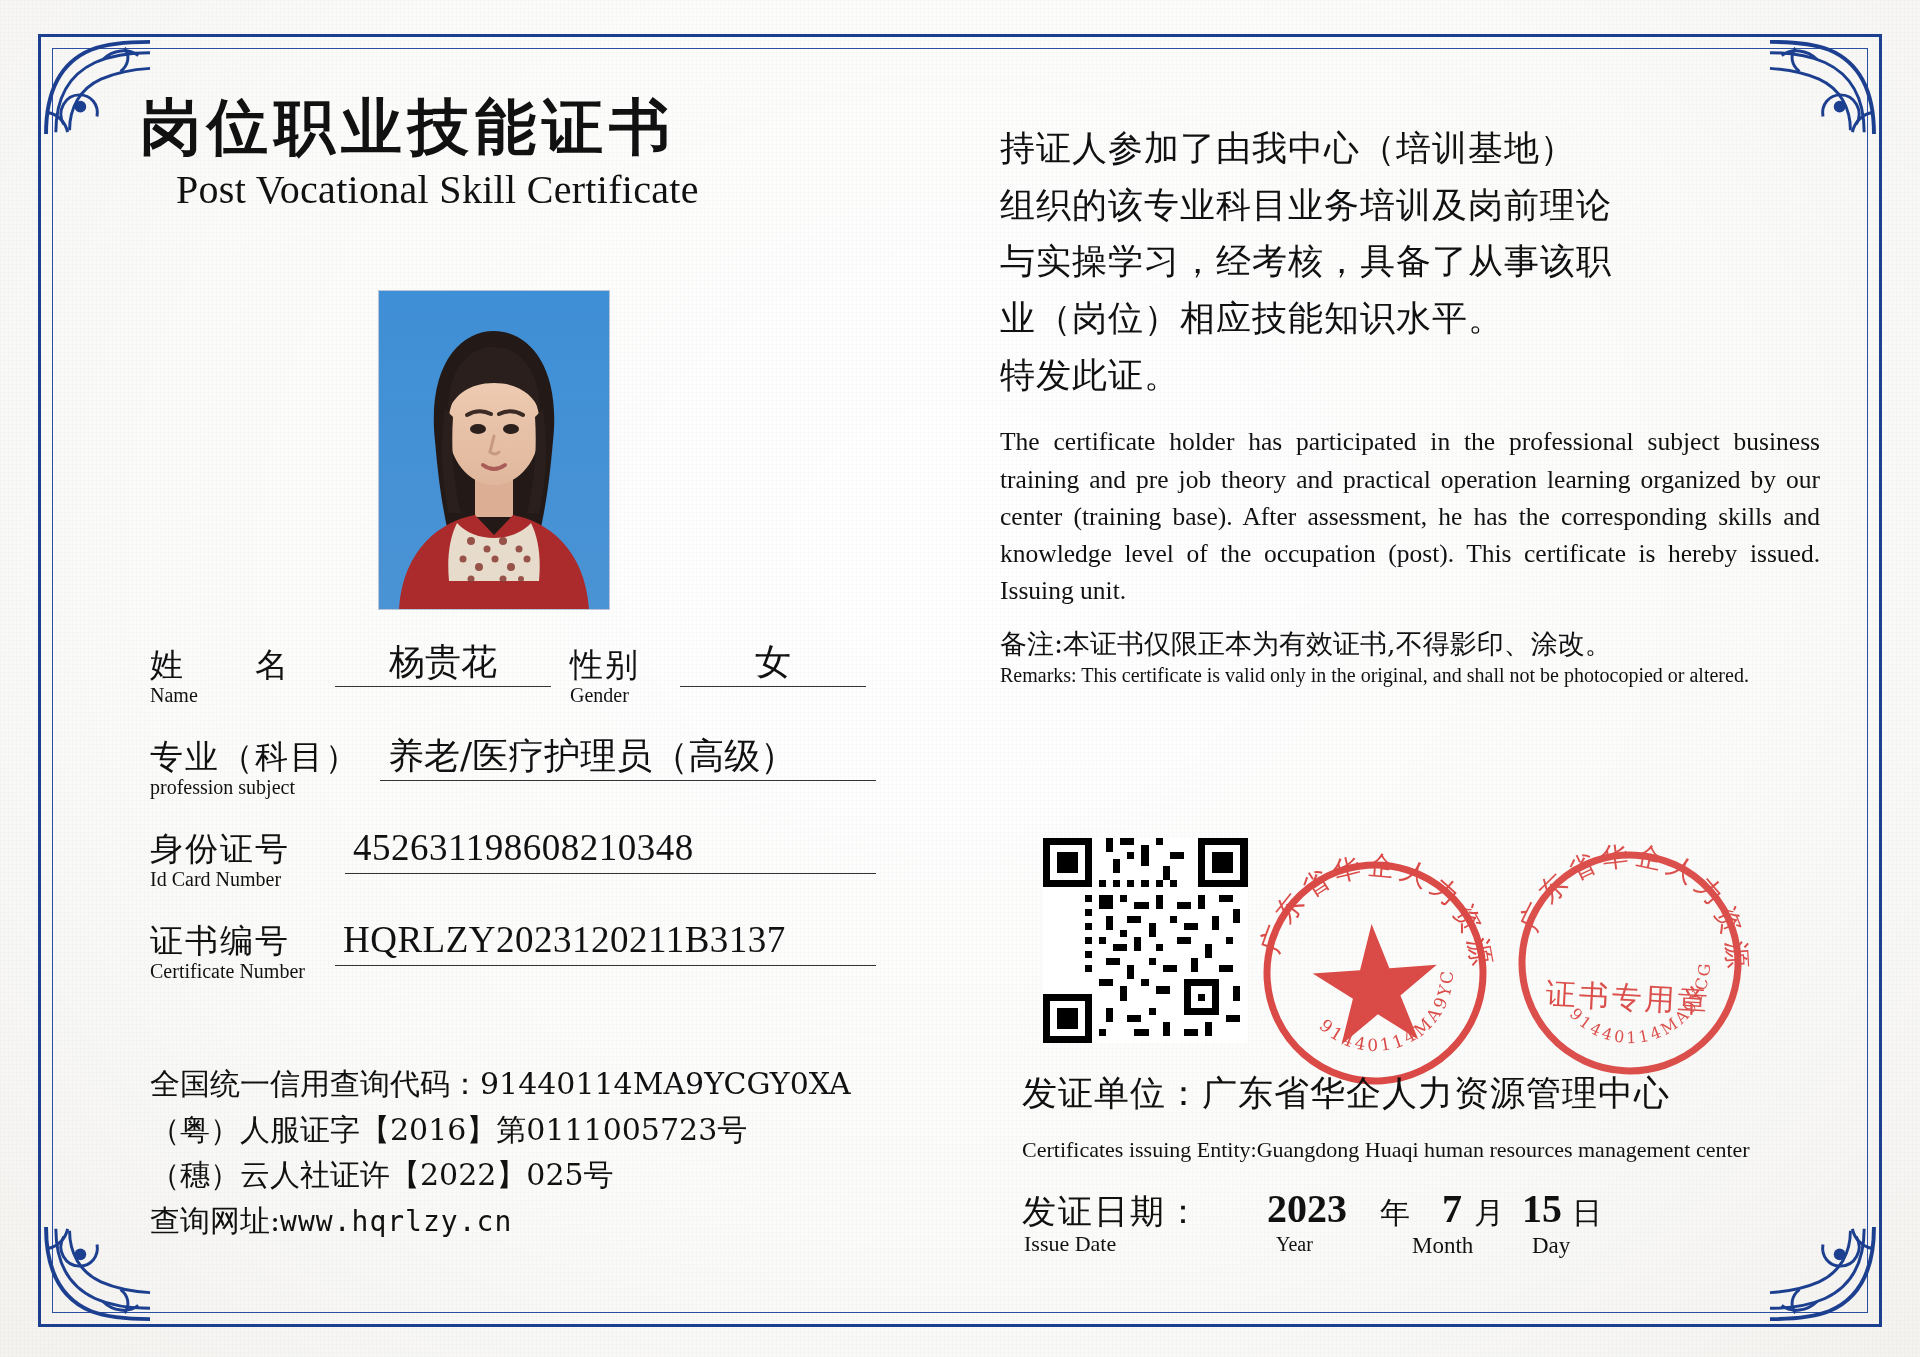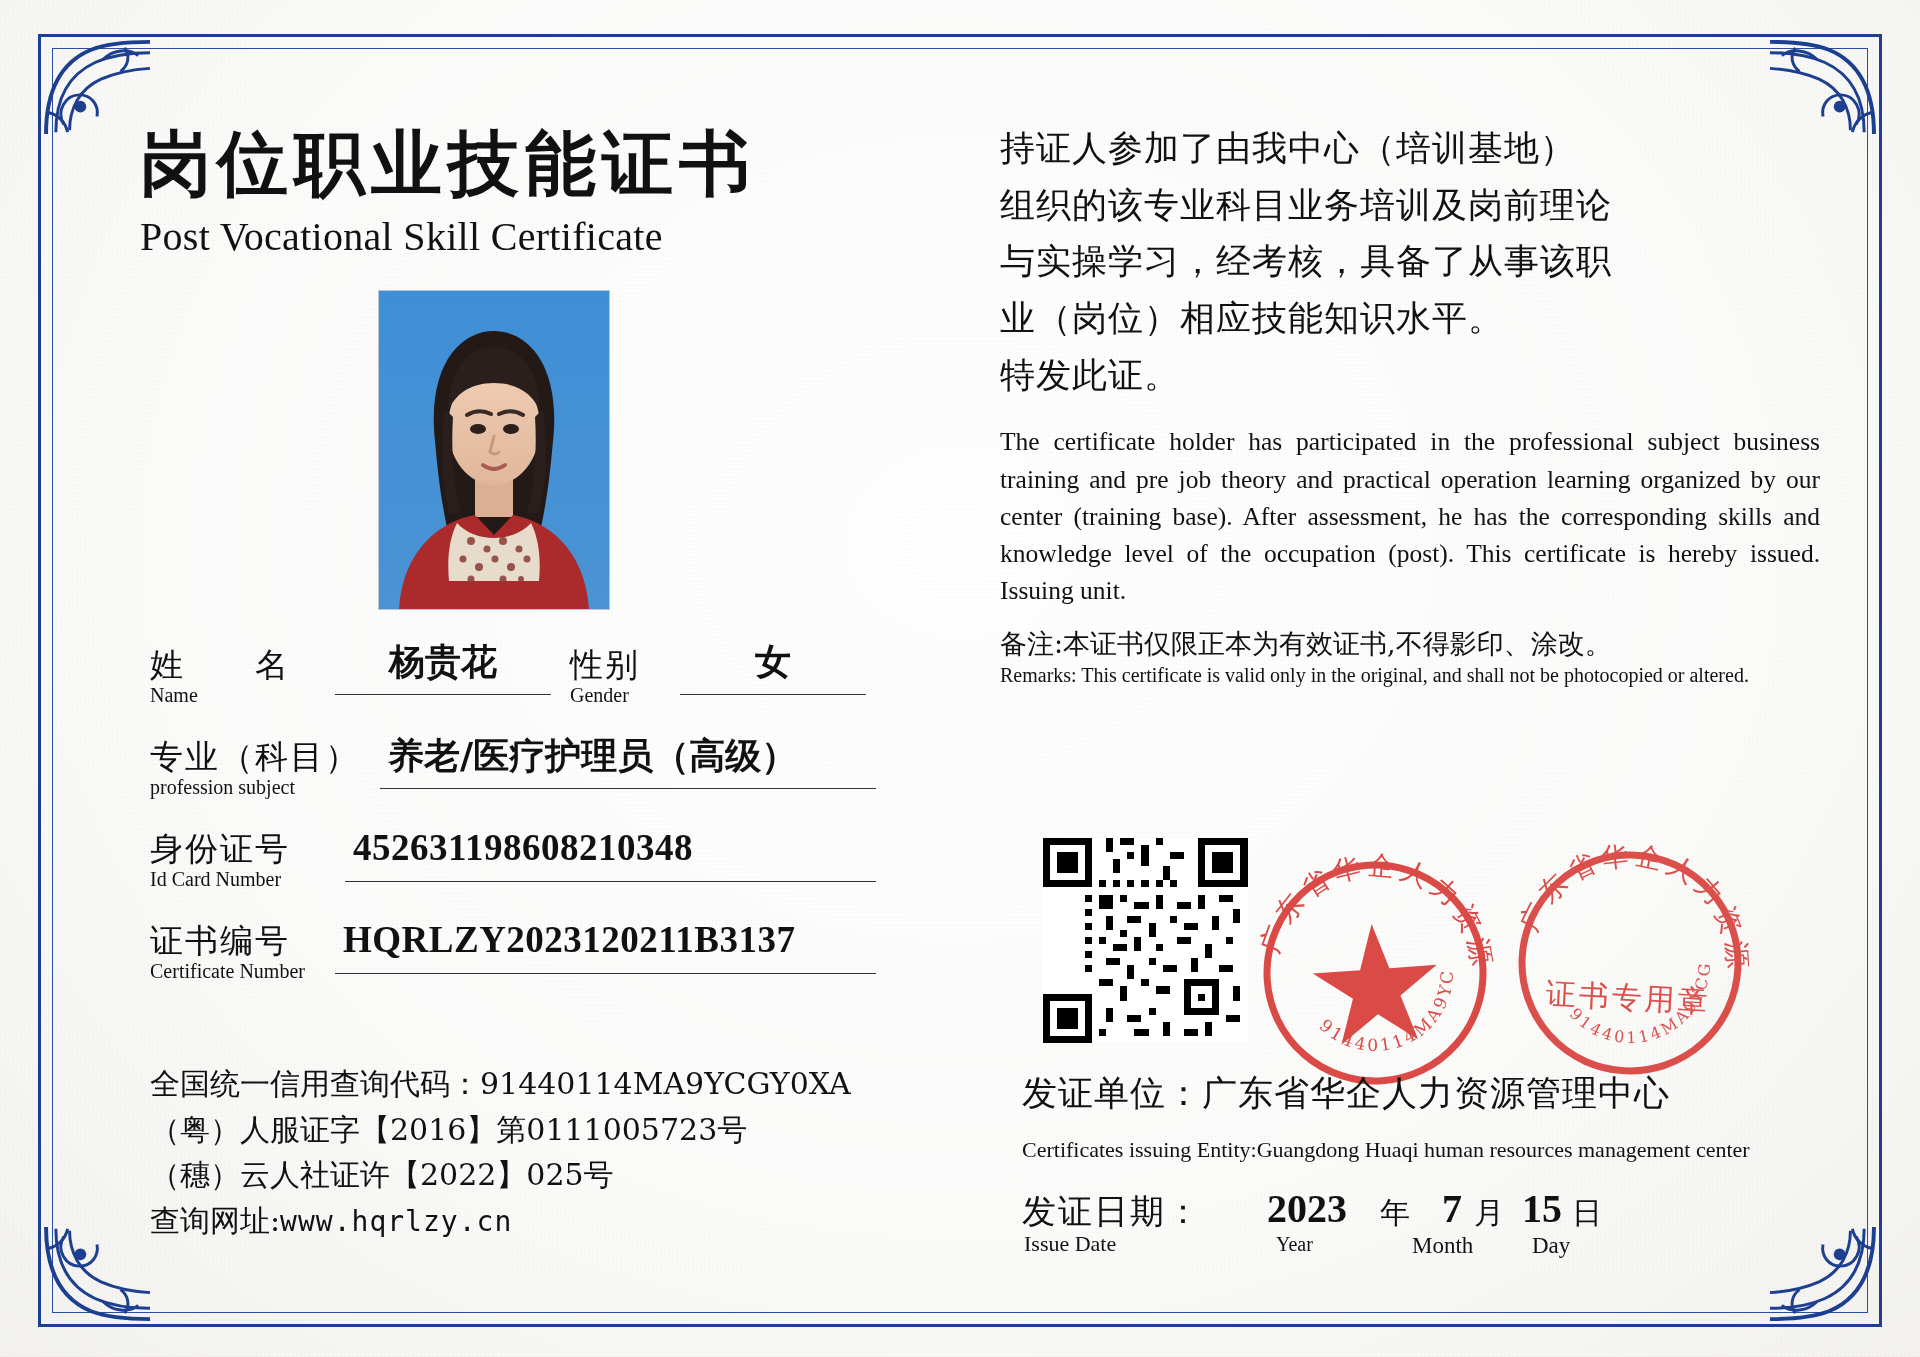--- a/index.html
+++ b/index.html
@@ -39,36 +39,36 @@
   
   .left-col{
     position:absolute;left:140px;top:96px;width:760px;
   }
   .right-col{
     position:absolute;left:1000px;top:120px;width:820px;
   }
 
   
   .title-cn{
-    font-family:Liberation Mono, monospace;
-    font-size:71px;
+    font-family:Liberation Serif, serif;
+    font-size:61px;
     font-weight:700;
     letter-spacing:6px;
     color:#111;
     white-space:nowrap;
     line-height:1.05;
-    margin-top:36px;
   }
   .title-en{
     font-family:"Liberation Serif", serif;
     font-size:40px;
     color:#111;
     margin-top:6px;
     letter-spacing:0.3px;
     white-space:nowrap;
+    margin-left:36px;
   }
 
   
   .photo-wrap{
     position:absolute;left:378px;top:290px;
     width:230px;height:318px;
     border:1px solid #b9c4d6;
     background:linear-gradient(180deg,#3f8fd6 0%, #4f9ad9 55%, #4a93d4 100%);
     overflow:hidden;
   }
@@ -82,24 +82,23 @@
     font-family:"DejaVu Serif", serif;
     color:#111;
   }
   .lbl .cn{font-size:33px;letter-spacing:2px;display:block;line-height:1.15;}
   .lbl .en{font-size:20px;display:block;line-height:1.1;font-family:"Liberation Serif",serif;}
   .val{
     position:absolute;
     font-family:"DejaVu Serif", serif;
     font-size:36px;color:#111;
     border-bottom:1.6px solid #333;
-    padding:0 8px 12px 8px;
+    padding:0 8px 4px 8px;
     line-height:1.1;
     white-space:nowrap;
-    font-weight:bold;
   }
   .val.num{font-family:"Liberation Serif",serif;font-size:37px;letter-spacing:0.5px;}
 
   
   .footer-lines{
     position:absolute;left:150px;top:1040px;width:820px;
     font-family:"DejaVu Serif", serif;
     font-size:30px;color:#111;line-height:1.52;margin-top:21px;
   }
   .footer-lines .ln{white-space:nowrap;}

